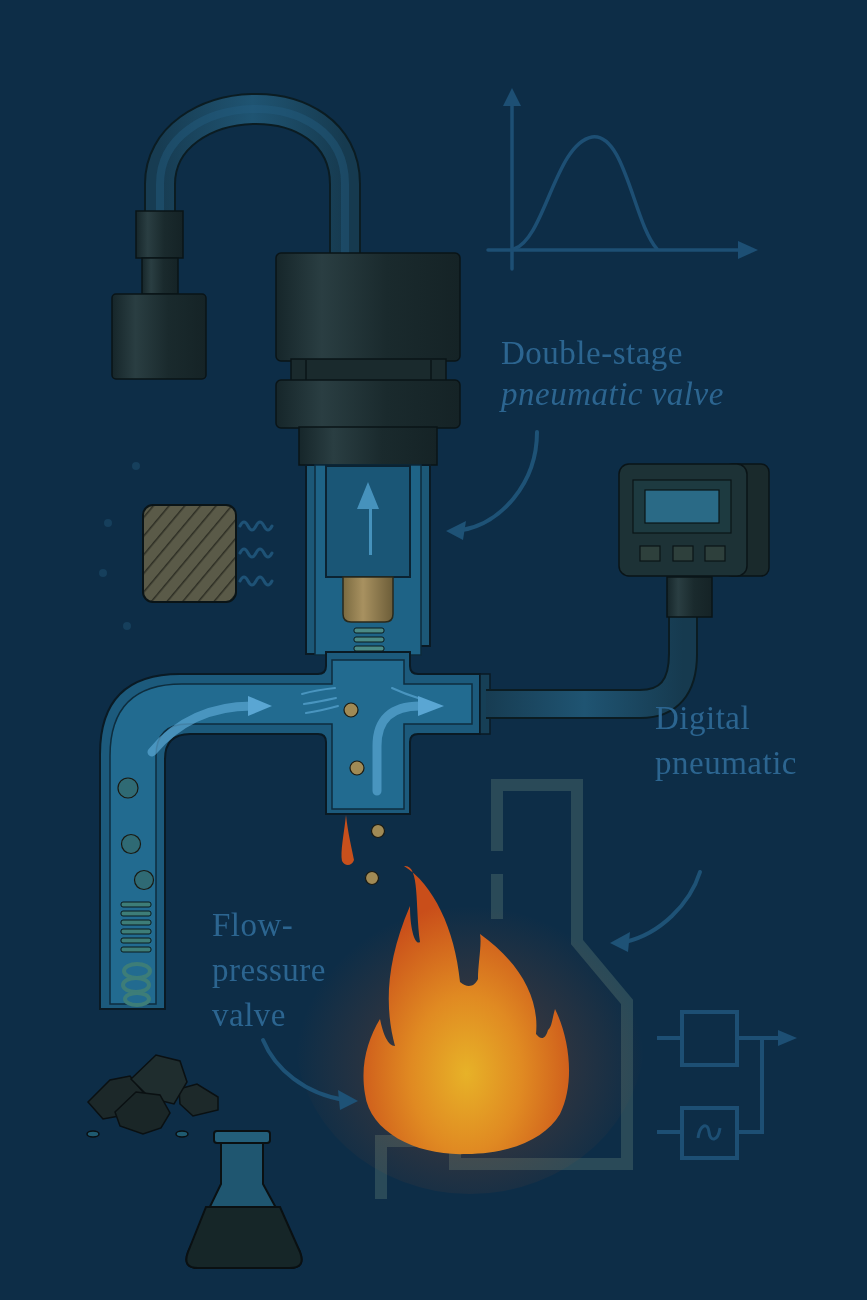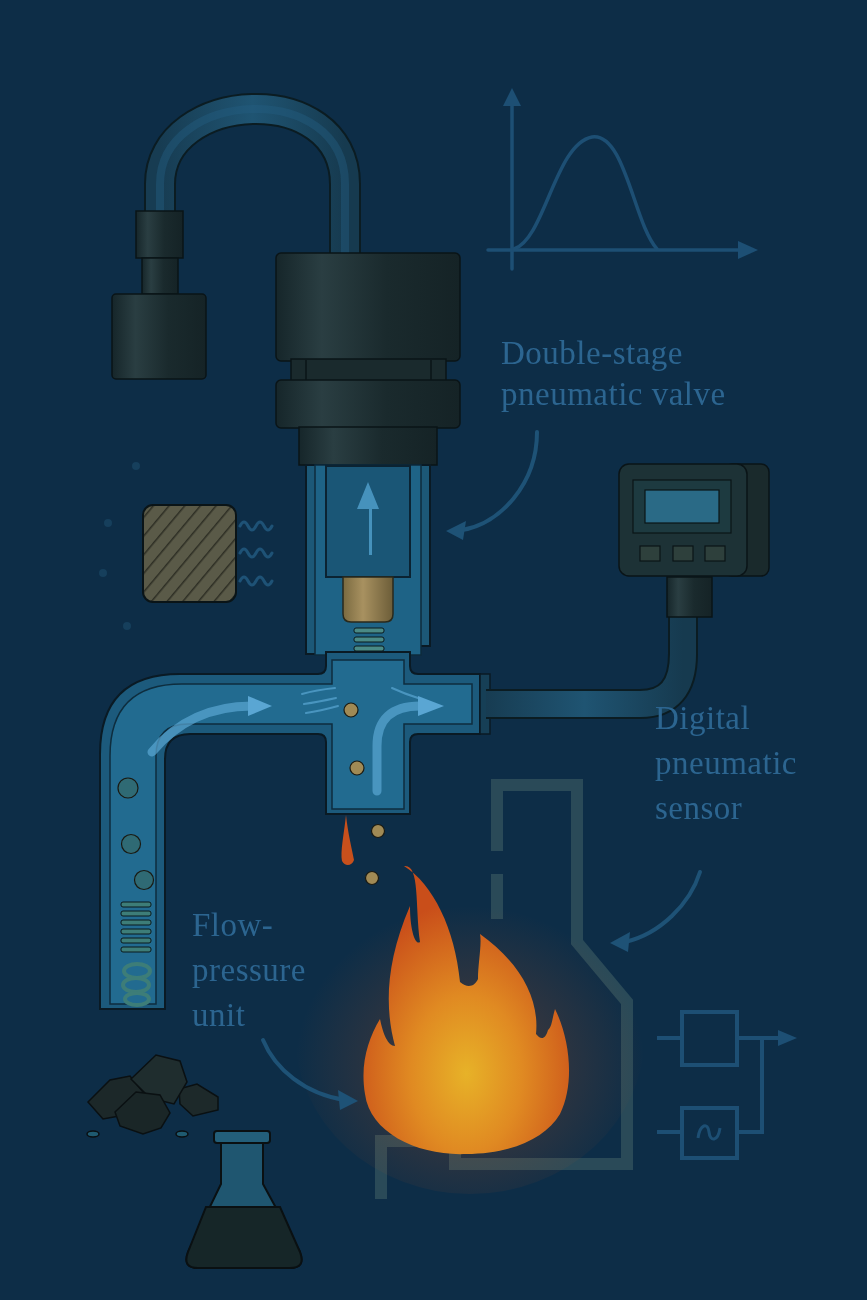--- a/index.html
+++ b/index.html
@@ -239,25 +239,24 @@
 
   <g stroke="#0a1012" stroke-width="2">
     <rect x="214" y="1097" width="56" height="12" rx="3" fill="#235f7a"></rect>
     <path d="M221,1109 L263,1109 L263,1150 L300,1218 Q306,1234 290,1234 L198,1234 Q182,1234 188,1218 L221,1150 Z" fill="#1f5670"></path>
     <path d="M206,1173 L280,1173 L300,1218 Q306,1234 290,1234 L198,1234 Q182,1234 188,1218 Z" fill="#162628"></path>
   </g>
 </svg>
 
   <div class="label" style="left:501px; top:297px;">
     <span>Double-stage</span>
-    <span style="margin-top:-4px;">pneumatic valve</span>
+    <span style="margin-top:-4px;font-style:italic;">pneumatic valve</span>
   </div>
   <div class="label" style="left:655px; top:662px;">
     <span>Digital</span>
     <span>pneumatic</span>
-    <span>sensor</span>
   </div>
-  <div class="label" style="left:192px; top:869px;">
+  <div class="label" style="left:212px; top:869px;">
     <span>Flow-</span>
     <span>pressure</span>
-    <span>unit</span>
+    <span>valve</span>
   </div>
 </div>
 
 </body></html>

